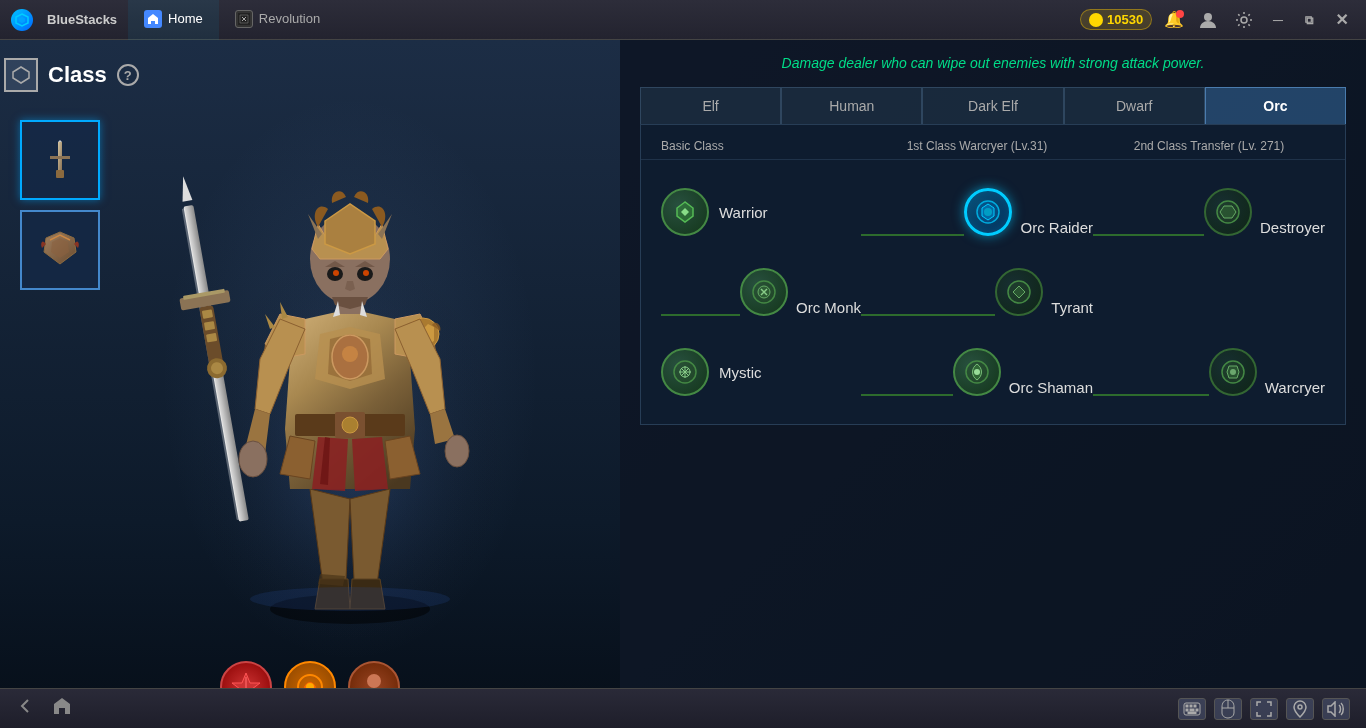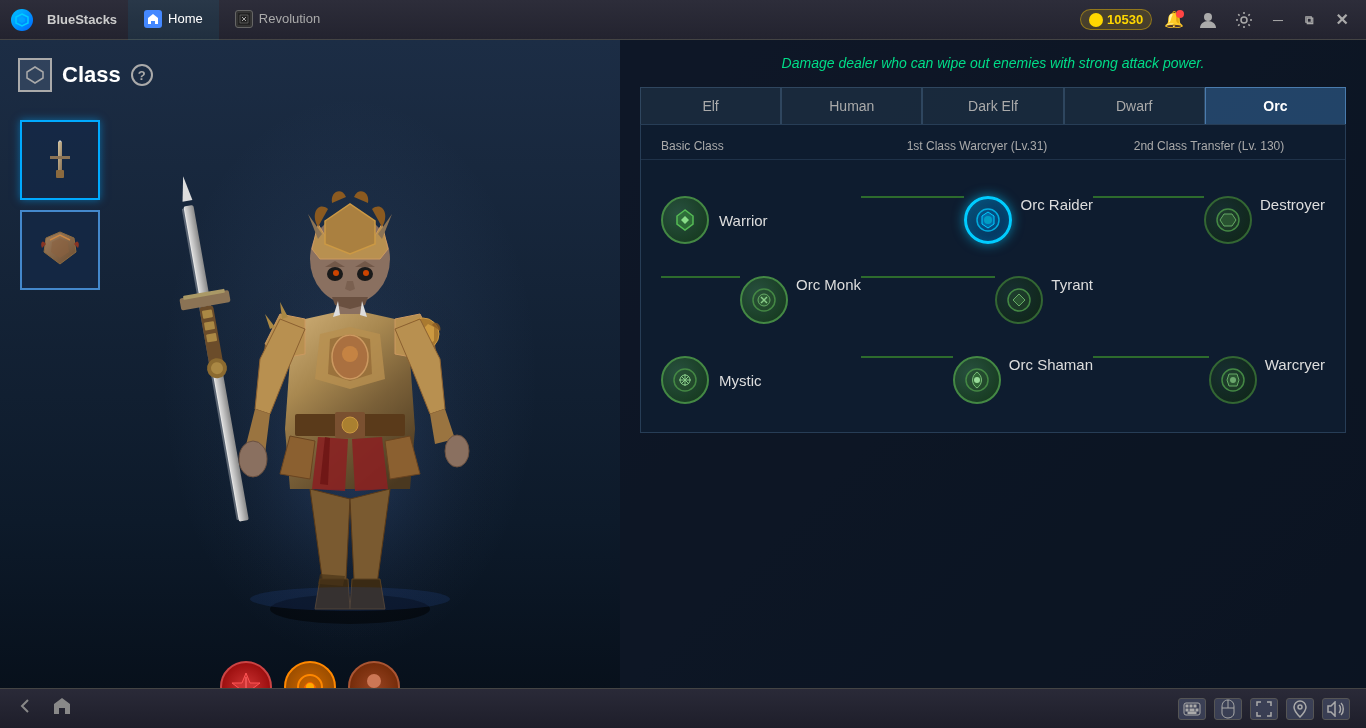--- a/index.html
+++ b/index.html
@@ -61,21 +61,21 @@
     
     .left-panel {
       width: 620px;
       height: 100%;
       position: relative;
       background: linear-gradient(180deg, #1c2d45 0%, #0d1a2a 70%, #060e18 100%);
     }
 
     
     .class-header {
-      position: absolute; top: 18px; left: 18px;
+      position: absolute; top: 18px; left: 4px;
       display: flex; align-items: center; gap: 10px;
     }
     .class-icon-box {
       width: 34px; height: 34px; border: 2px solid #aaa;
       display: flex; align-items: center; justify-content: center;
       background: rgba(100,120,150,0.3);
     }
     .class-title { color: white; font-size: 22px; font-weight: bold; }
     .help-btn {
       width: 22px; height: 22px; border-radius: 50%; border: 2px solid #aaa;
@@ -153,21 +153,21 @@
     }
 
     
     .class-table {
       background: rgba(15,30,50,0.8); border: 1px solid rgba(100,140,180,0.3);
       padding: 8px 0;
     }
     .class-table-header {
       display: grid; grid-template-columns: 200px 1fr 1fr;
       padding: 6px 20px; border-bottom: 1px solid rgba(100,140,180,0.2);
-      margin-bottom: 24px;
+      margin-bottom: 16px;
     }
     .col-header { color: #aaa; font-size: 12px; text-align: center; }
     .col-header:first-child { text-align: left; }
 
     
     .class-row {
       display: grid; grid-template-columns: 200px 1fr 1fr;
       align-items: center; padding: 12px 20px; margin-bottom: 8px;
     }
 
@@ -184,21 +184,21 @@
     }
     .class-circle.selected {
       border: 3px solid #00ccff;
       box-shadow: 0 0 12px rgba(0,200,255,0.6), inset 0 0 8px rgba(0,150,200,0.3);
       background: radial-gradient(circle at 35% 35%, rgba(0,150,220,0.4), rgba(0,50,100,0.8));
     }
     .class-circle.dim { border-color: #336633; background: radial-gradient(circle at 35% 35%, rgba(60,120,60,0.2), rgba(15,40,15,0.8)); }
     .class-name { color: #ddd; font-size: 15px; font-weight: 500; }
 
     .node-group {
-      display: flex; align-items: flex-start;
+      display: flex; align-items: flex-end;
     }
 
     
     .taskbar {
       position: absolute; bottom: 0; left: 0; right: 0; height: 40px;
       background: linear-gradient(180deg, #2a2a38 0%, #1e1e2a 100%);
       border-top: 1px solid #444;
       display: flex; align-items: center; justify-content: space-between;
       padding: 0 16px;
     }
@@ -508,21 +508,21 @@
       <div class="race-tab active">
         <span>Orc</span>
       </div>
     </div>
 
     <div class="class-table">
 
       <div class="class-table-header">
         <div class="col-header">Basic Class</div>
         <div class="col-header">1st Class Warcryer (Lv.31)</div>
-        <div class="col-header">2nd Class Transfer (Lv. 130)</div>
+        <div class="col-header">2nd Class Transfer (Lv. 271)</div>
       </div>
 
       <div class="class-row">
         <div class="class-node">
           <div class="class-circle">
             <svg width="28" height="28" viewBox="0 0 28 28" fill="none">
               <path d="M14 4L6 10v8l8 6 8-6v-8z" fill="rgba(60,160,60,0.4)" stroke="#55bb55" stroke-width="1.5"></path>
               <path d="M10 14l4-4 4 4-4 4z" fill="#88dd88"></path>
             </svg>
           </div>

